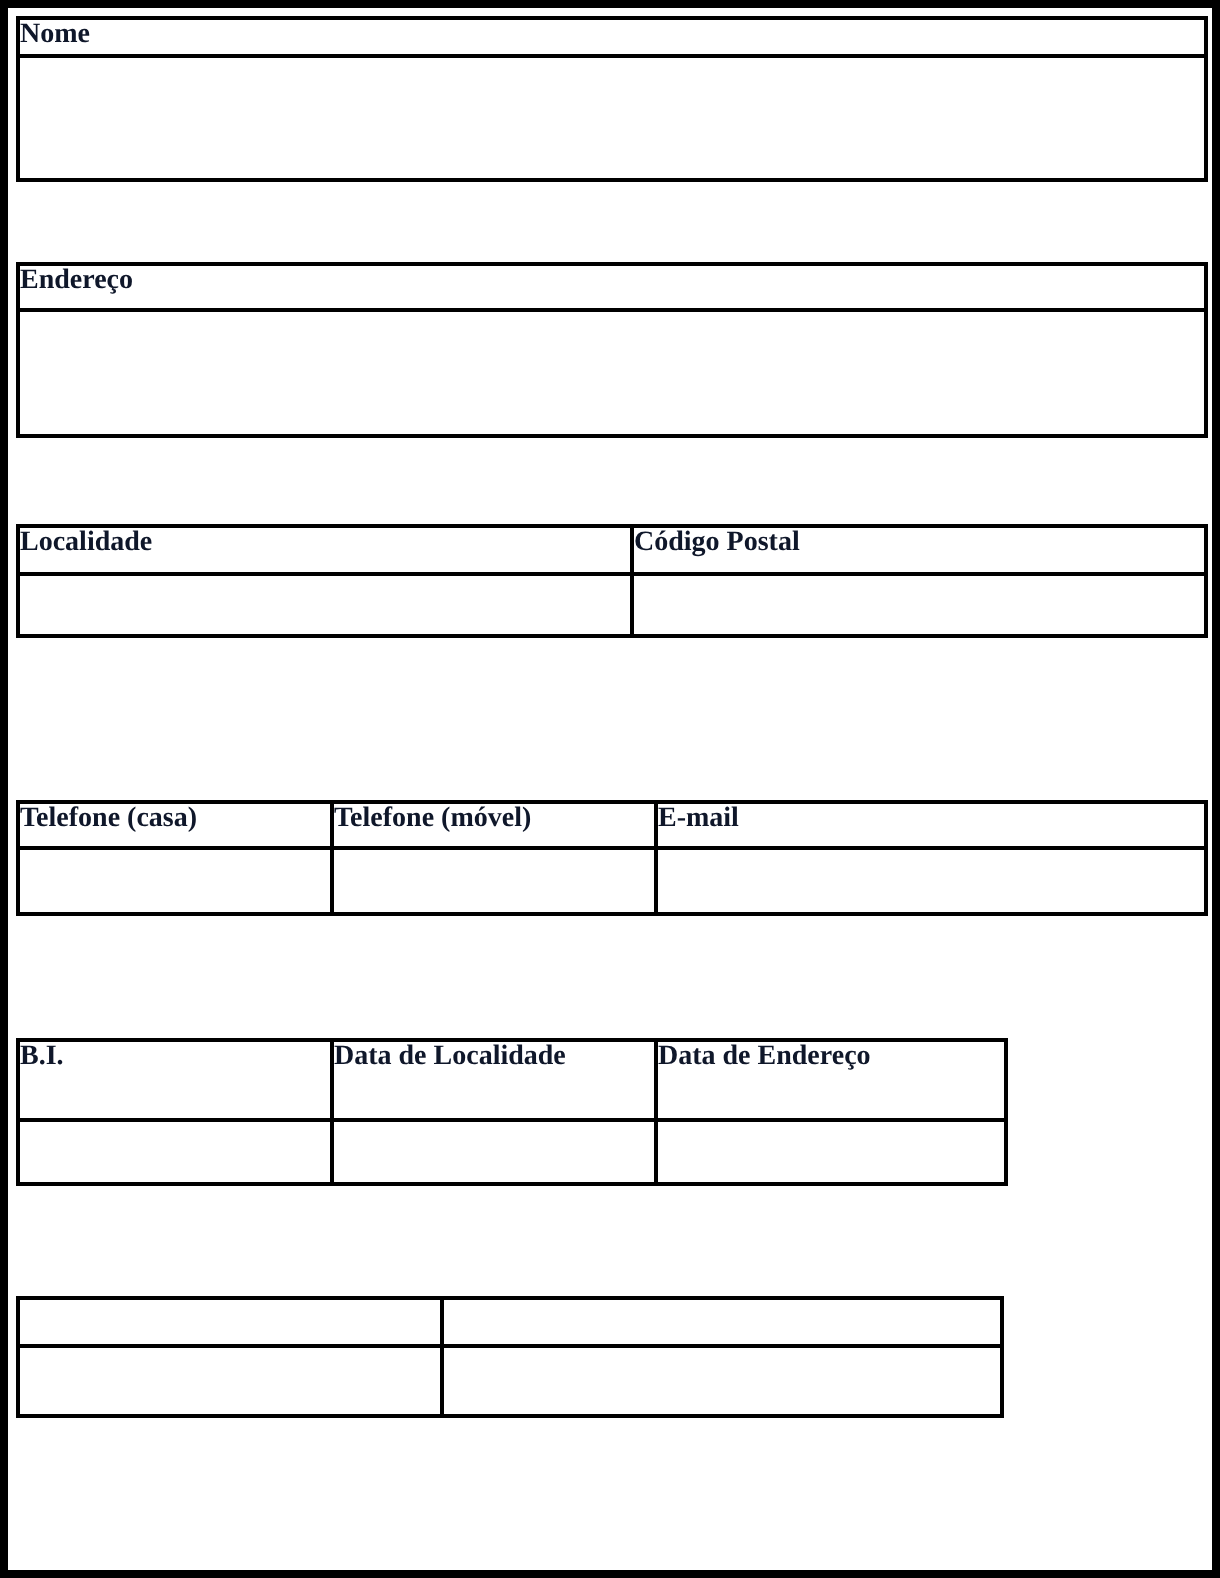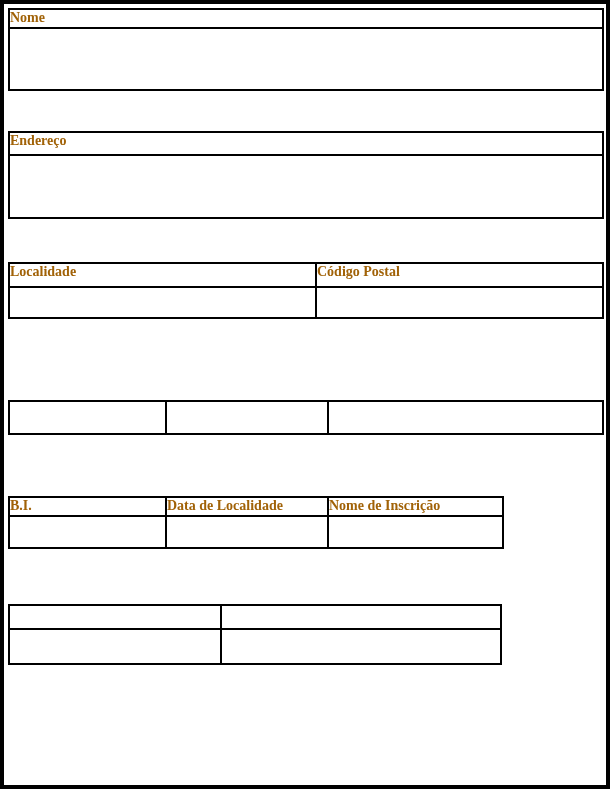--- a/index.html
+++ b/index.html
@@ -25,21 +25,21 @@
     border: 2px solid #000000;
     padding: 0;
     vertical-align: top;
     overflow: hidden;
   }
   td.hdr {
     font-family: "Liberation Serif", serif;
     font-weight: bold;
     font-size: 14px;
     line-height: 16px;
-    color: #a16207;
+    color: #0f172a;
     padding: 2px 2px 0 2px;
   }
   td.field {
     background: #ffffff;
   }
   
   .w-full  { width: 594px; }
   .w-bi    { width: 494px; }
   .w-foot  { width: 492px; }
   
@@ -100,39 +100,44 @@
   </tbody>
     </table>
 
   <table class="formtbl w-full gap-telefone">
     <colgroup>
         <col style="width:157px">
         <col style="width:162px">
         <col style="width:275px">
       </colgroup>
     <tbody>
+        <tr style="height:23px">
+      <td class="hdr">Telefone (casa)</td>
+      <td class="hdr">Telefone (móvel)</td>
+      <td class="hdr">E-mail</td>
+    </tr>
     <tr style="height:33px">
       <td class="field"></td>
       <td class="field"></td>
       <td class="field"></td>
     </tr>
   </tbody>
     </table>
 
   <table class="formtbl w-bi gap-bi">
     <colgroup>
         <col style="width:157px">
         <col style="width:162px">
         <col style="width:175px">
       </colgroup>
     <tbody>
-        <tr style="height:19px">
+        <tr style="height:40px">
       <td class="hdr">B.I.</td>
       <td class="hdr">Data de Localidade</td>
-      <td class="hdr">Nome de Inscrição</td>
+      <td class="hdr">Data de Endereço</td>
     </tr>
     <tr style="height:32px">
       <td class="field"></td>
       <td class="field"></td>
       <td class="field"></td>
     </tr>
   </tbody>
     </table>
 
   <table class="formtbl w-foot gap-none">

